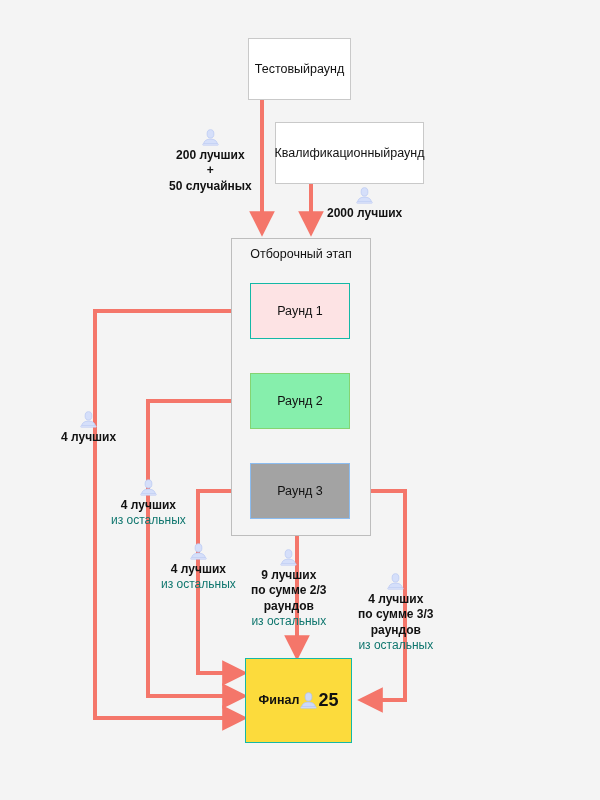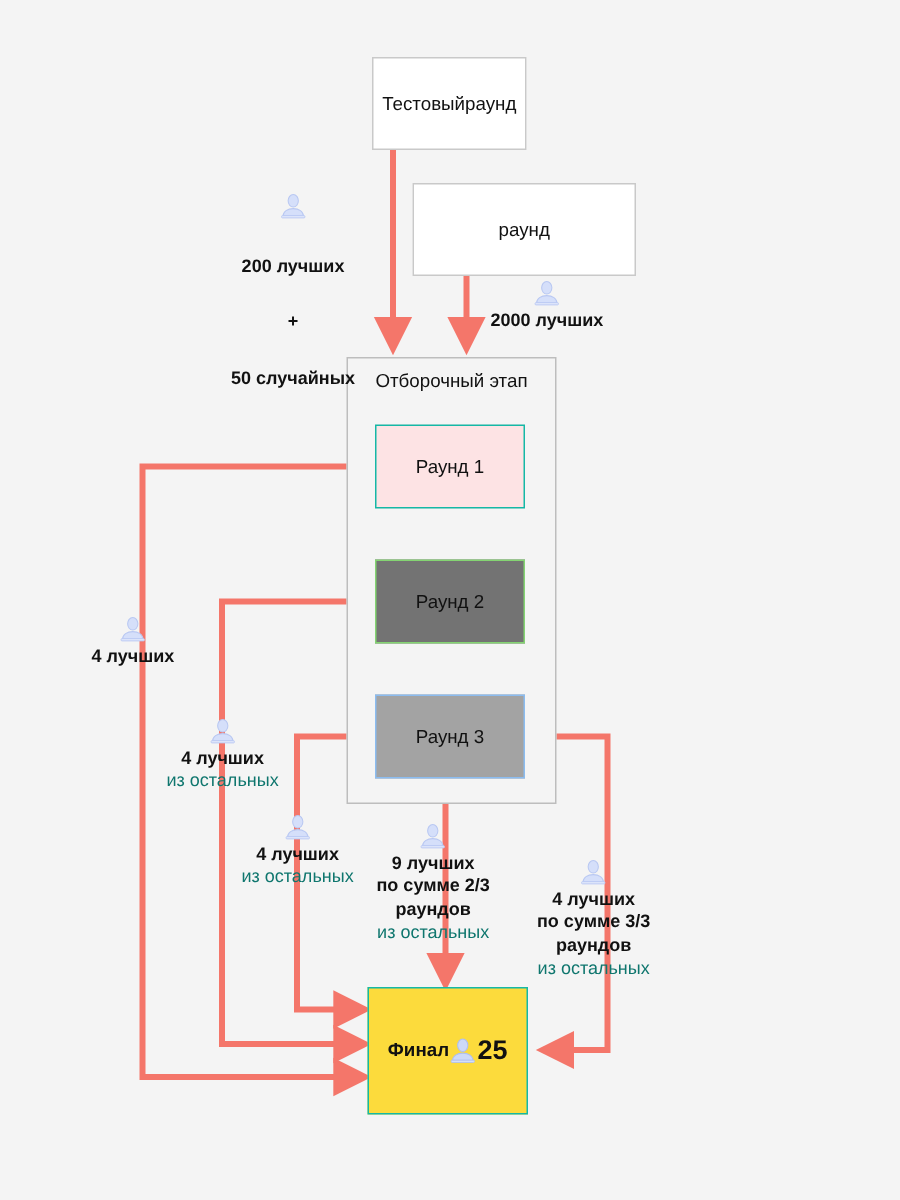--- a/index.html
+++ b/index.html
@@ -42,21 +42,21 @@
   }
   .node-plain {
     background: #ffffff;
     border: 1px solid #c9c9c9;
   }
   .node-round1 {
     background: #fde3e4;
     border: 1px solid #14b8a6;
   }
   .node-round2 {
-    background: #737373;
+    background: #86efac;
     border: 1px solid #84d472;
   }
   .node-round3 {
     background: #a3a3a3;
     border: 1px solid #8bbcf0;
   }
   .node-final {
     background: #fcdb3c;
     border: 1px solid #14b8a6;
     font-weight: bold;
@@ -144,20 +144,21 @@
   <div class="cluster" style="left:231px; top:238px; width:140px; height:298px;">
     <div class="cluster-title">Отборочный этап</div>
   </div>
 
   <div class="node node-plain" style="left:248px; top:38px; width:103px; height:62px;">
     <span>Тестовый</span>
     <span>раунд</span>
   </div>
 
   <div class="node node-plain" style="left:275px; top:122px; width:149px; height:62px;">
+    <span>Квалификационный</span>
     <span>раунд</span>
   </div>
 
   <div class="node node-round1" style="left:250px; top:283px; width:100px; height:56px;">
     <span>Раунд 1</span>
   </div>
 
   <div class="node node-round2" style="left:250px; top:373px; width:100px; height:56px;">
     <span>Раунд 2</span>
   </div>
@@ -169,21 +170,21 @@
   <div class="node node-final" style="left:245px; top:658px; width:107px; height:85px;">
     <span class="final-title">Финал</span>
     <svg class="person-icon" viewBox="0 0 24 24">
       <ellipse cx="12" cy="7.4" rx="4.3" ry="5.3" fill="#cdd9f7" stroke="#aebff0" stroke-width="0.9"></ellipse>
       <path d="M3.4 20.4c0-4.1 3.9-6.4 8.6-6.4s8.6 2.3 8.6 6.4z" fill="#cdd9f7" stroke="#aebff0" stroke-width="0.9"></path>
       <rect x="2.2" y="19.9" width="19.6" height="1.9" rx="0.7" fill="#dbe4fa" stroke="#aebff0" stroke-width="0.8"></rect>
     </svg>
     <span class="final-count">25</span>
   </div>
 
-  <div class="edge-label plain" style="left:154px; top:128px;gap:22px;">
+  <div class="edge-label plain" style="left:169px; top:128px;">
     <svg class="person-icon" viewBox="0 0 24 24">
       <ellipse cx="12" cy="7.4" rx="4.3" ry="5.3" fill="#d5dffa" stroke="#b9c8f2" stroke-width="0.9"></ellipse>
       <path d="M3.4 20.4c0-4.1 3.9-6.4 8.6-6.4s8.6 2.3 8.6 6.4z" fill="#d5dffa" stroke="#b9c8f2" stroke-width="0.9"></path>
       <rect x="2.2" y="19.9" width="19.6" height="1.9" rx="0.7" fill="#e2e9fc" stroke="#b9c8f2" stroke-width="0.8"></rect>
     </svg>
     <span class="lbl-main">200 лучших</span>
     <span class="lbl-main">+</span>
     <span class="lbl-main">50 случайных</span>
   </div>
 

